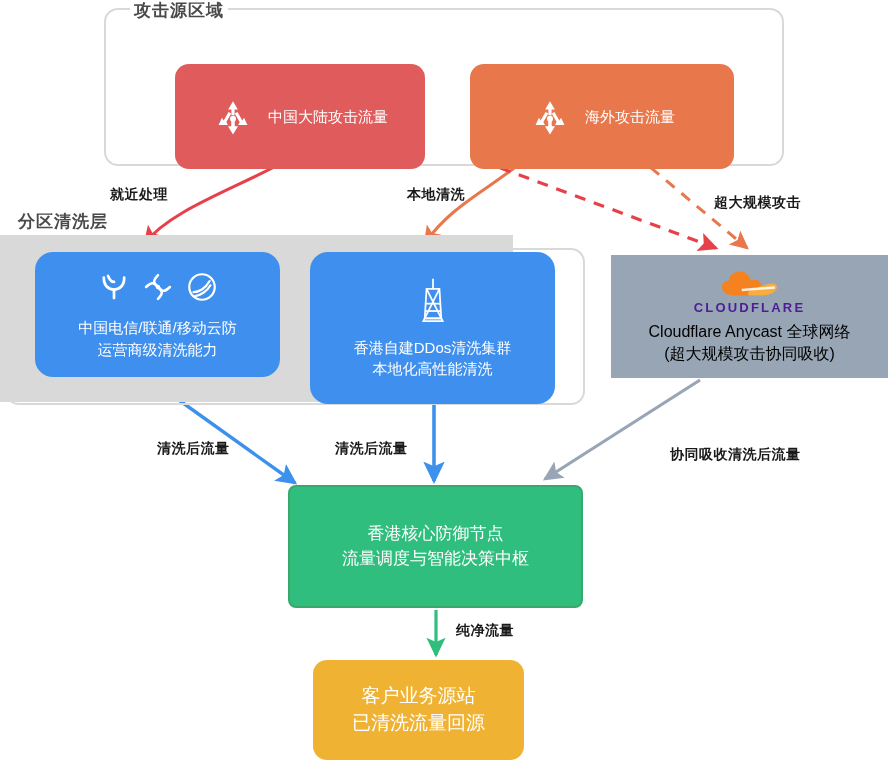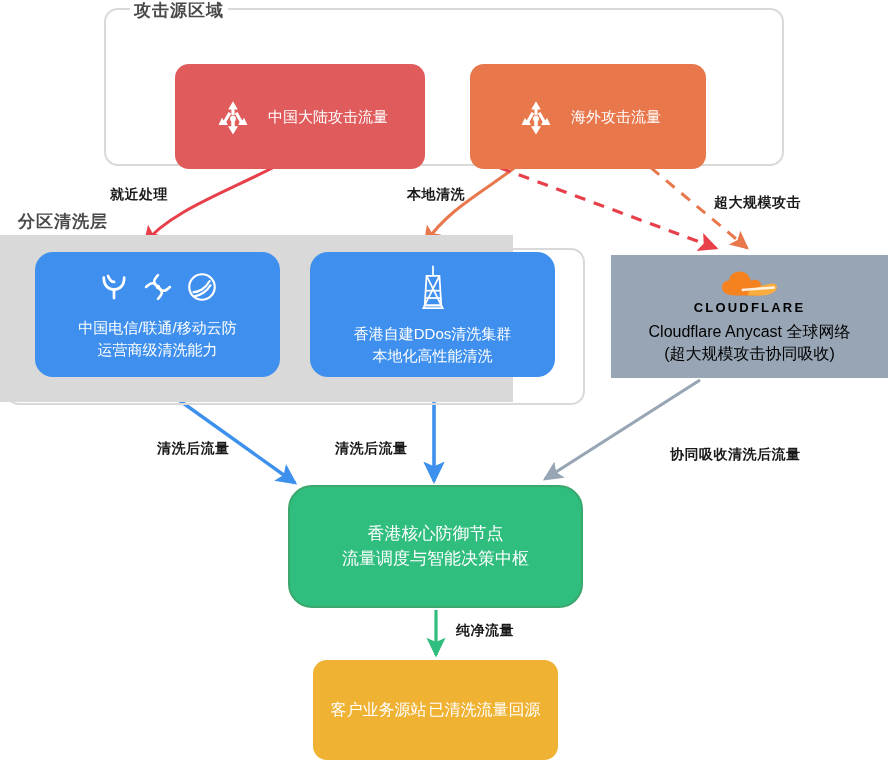--- a/index.html
+++ b/index.html
@@ -21,50 +21,50 @@
   .group-label-attack{left:130px;top:-1px;}
   .group-label-clean{left:14px;top:210px;background:transparent;}
 
   
   .node{position:absolute;box-sizing:border-box;display:flex;
         align-items:center;justify-content:center;
         color:#ffffff;text-align:center;line-height:1.3;}
 
   .node-src{border-radius:14px;font-size:15px;gap:14px;flex-direction:row;margin-top:27px;}
   .node-cn{left:175px;top:37px;width:250px;height:105px;background:#e05c5c;}
-  .node-os{left:470px;top:37px;width:236px;height:105px;background:#e8774c;}
+  .node-os{left:470px;top:37px;width:264px;height:105px;background:#e8774c;}
 
   .node-clean{border-radius:18px;flex-direction:column;font-size:15px;gap:2px;
       background:#3d90ec;}
   .node-isp{left:35px;top:252px;width:245px;height:125px;background:#3f90ee;}
-  .node-hk{left:310px;top:252px;width:245px;height:125px;background:#3f90ee;}
+  .node-hk{left:310px;top:252px;width:245px;height:152px;background:#3f90ee;}
   .node-cf{left:611px;top:255px;width:277px;height:123px;background:#97a5b4;
       border-radius:0;flex-direction:column;}
 
   .node-core{left:288px;top:485px;width:295px;height:123px;background:#2fbe7e;
-      border:2px solid #3aa76d;border-radius:24px;flex-direction:column;font-size:17px;gap:3px;}
-  .node-origin{left:313px;top:660px;width:245px;height:100px;background:#efb233;
-      border-radius:14px;flex-direction:row;font-size:16px;gap:2px;}
+      border:2px solid #3aa76d;border-radius:8px;flex-direction:column;font-size:17px;gap:3px;}
+  .node-origin{left:313px;top:660px;width:211px;height:100px;background:#efb233;
+      border-radius:14px;flex-direction:column;font-size:19px;gap:2px;}
 
   .node-line{display:block;white-space:nowrap;}
 
   .icon-row{display:flex;align-items:center;justify-content:center;gap:10px;margin-bottom:8px;}
 
   
   .edge-label{position:absolute;font-size:14px;font-weight:bold;color:#1a1a1a;
       white-space:nowrap;letter-spacing:0.5px;}
   .el-1{left:110px;top:186px;}
   .el-2{left:382px;top:186px;margin-left:25px;}
   .el-3{left:714px;top:194px;}
   .el-4{left:157px;top:440px;}
   .el-5{left:335px;top:440px;}
   .el-6{left:670px;top:440px;margin-top:6px;}
   .el-7{left:456px;top:622px;}
 
-  .cf-wordmark{font-size:13px;font-weight:bold;color:#000000;letter-spacing:2.2px;
+  .cf-wordmark{font-size:13px;font-weight:bold;color:#4c1d95;letter-spacing:2.2px;
       margin-top:2px;margin-bottom:4px;}
   .cf-text{font-size:16px;color:#000000;line-height:1.35;}
 </style>
 </head>
 <body>
 
 <svg id="canvas" viewBox="0 0 888 763" xmlns="http://www.w3.org/2000/svg">
   <defs>
     <marker id="ah-red" markerWidth="7" markerHeight="7" refX="5.4" refY="3.3" orient="auto" markerUnits="strokeWidth">
       <path d="M0,0.3 L6.2,3.3 L0,6.3 L1.3,3.3 Z" fill="#e8404a"></path>

